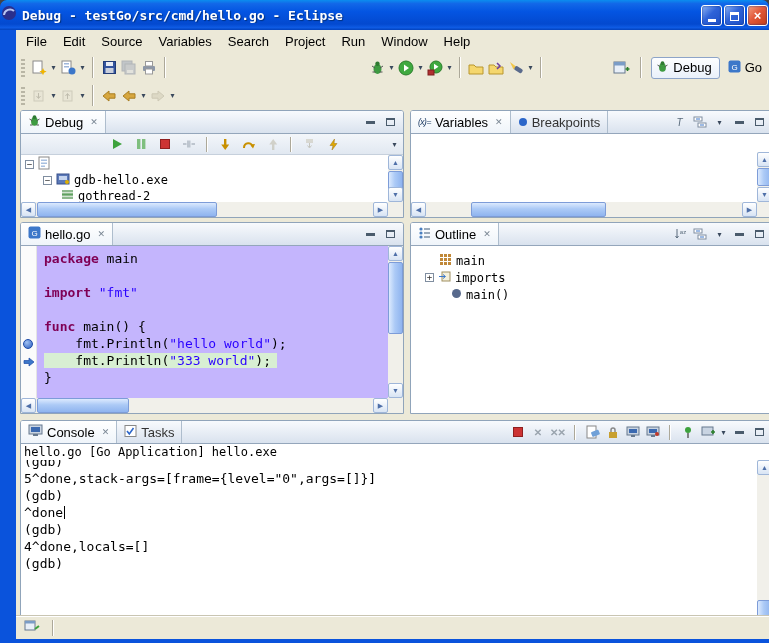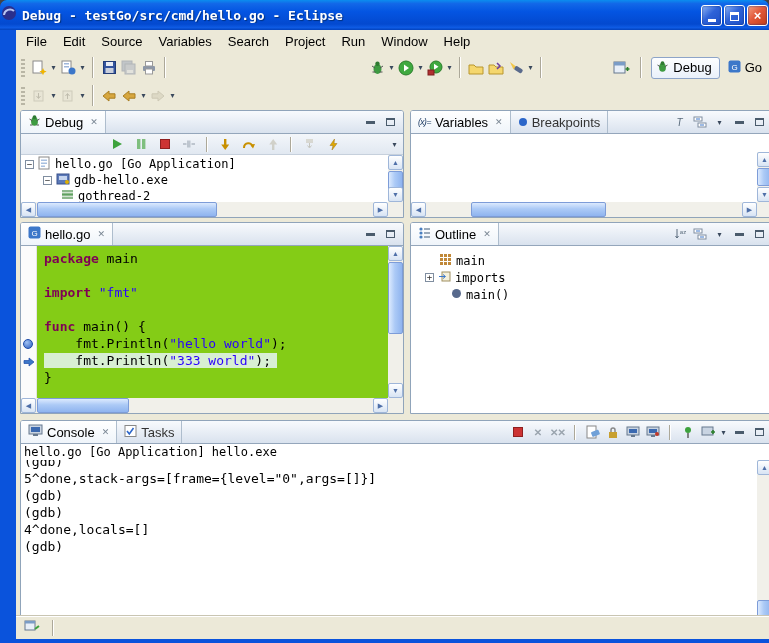--- a/index.html
+++ b/index.html
@@ -89,21 +89,21 @@
   #debug-corner{right:0;bottom:0;width:15px;height:15px;}
 
   #vars-body{position:absolute;left:0;top:23px;right:0;bottom:0;}
   .colhdr{position:relative;height:18px;background:linear-gradient(180deg,#FFFFFF,#E9E8E0);
     border-bottom:1px solid #C5C2B8;font-size:12px;padding:2px 4px;}
   .colval{position:absolute;right:1px;top:2px;border-left:1px solid #C5C2B8;padding-left:3px;}
   #vars-sbh{left:0;right:15px;bottom:0;}
   #vars-sbv{right:0;top:18px;bottom:15px;}
   #vars-corner{right:0;bottom:0;width:15px;height:15px;}
 
-  #ed-body{position:absolute;left:0;top:23px;right:0;bottom:0;background:#84cc16;}
+  #ed-body{position:absolute;left:0;top:23px;right:0;bottom:0;background:#c4b5fd;}
   #ruler{position:absolute;left:0;top:0;width:16px;bottom:15px;background:#FBFBFB;border-right:1px solid #E4E4E4;}
   .mark{position:absolute;left:2px;}
   .bpdot{width:10px;height:10px;border-radius:50%;border:1px solid #1C4AA8;
     background:radial-gradient(circle at 35% 30%,#9FC0F2,#2C5FC0);}
   #code{position:absolute;left:17px;top:0;right:15px;bottom:15px;overflow:hidden;
     font-family:"DejaVu Sans Mono",monospace;font-size:13px;padding:5px 0 0 6px;}
   .cl{height:17px;white-space:pre;}
   .kw{color:#7F0055;font-weight:bold;}
   .str{color:#2A00FF;}
   .hlw{background:#D8EFD3;display:inline-block;padding-right:6px;}
@@ -392,21 +392,20 @@
       </div>
       <div id="debug-body">
         <div class="trow" style="padding-left:4px">
           <span class="exp">−</span>
           <span><svg width="13" height="14">
                 <rect x="1" y="1" width="10" height="12" fill="#fff" stroke="#888"></rect>
                 <rect x="3" y="3.5" width="6" height="1.5" fill="#A8C0E0"></rect>
                 <rect x="3" y="6.5" width="6" height="1.5" fill="#A8C0E0"></rect>
                 <rect x="3" y="9.5" width="4" height="1.5" fill="#A8C0E0"></rect>
               </svg></span>
-          <span>hello.go [Go Application]</span>
         </div>
         <div class="trow" style="padding-left:22px">
           <span class="exp">−</span>
           <span><svg width="14" height="12">
                 <rect x="1" y="1" width="12" height="10" fill="#5B79B8" stroke="#38518C"></rect>
                 <rect x="3" y="3" width="8" height="4" fill="#C5D4EE"></rect>
                 <circle cx="11" cy="9" r="2" fill="#E0B000"></circle>
               </svg></span>
           <span>gdb-hello.exe</span>
         </div>
@@ -684,20 +683,21 @@
               <i class="vmx"></i>
             </span>
         </div>
       </div>
       <div id="cons-label">hello.go [Go Application] hello.exe</div>
       <div id="cons-text">
         <div id="cons-lines">
           <div class="ln">(gdb)</div>
           <div class="ln">5^done,stack-args=[frame={level="0",args=[]}]</div>
           <div class="ln">(gdb)</div>
+          <div class="ln"><span>^done</span><span class="caret"></span></div>
           <div class="ln">(gdb)</div>
           <div class="ln">4^done,locals=[]</div>
           <div class="ln">(gdb)</div>
         </div>
       </div>
       <div class="sbv" id="cons-sbv">
         <span class="sbtn" style="top:0">▲</span>
         <span class="thv" style="bottom:16px;height:32px"></span>
         <span class="sbtn" style="bottom:0">▼</span>
       </div>

